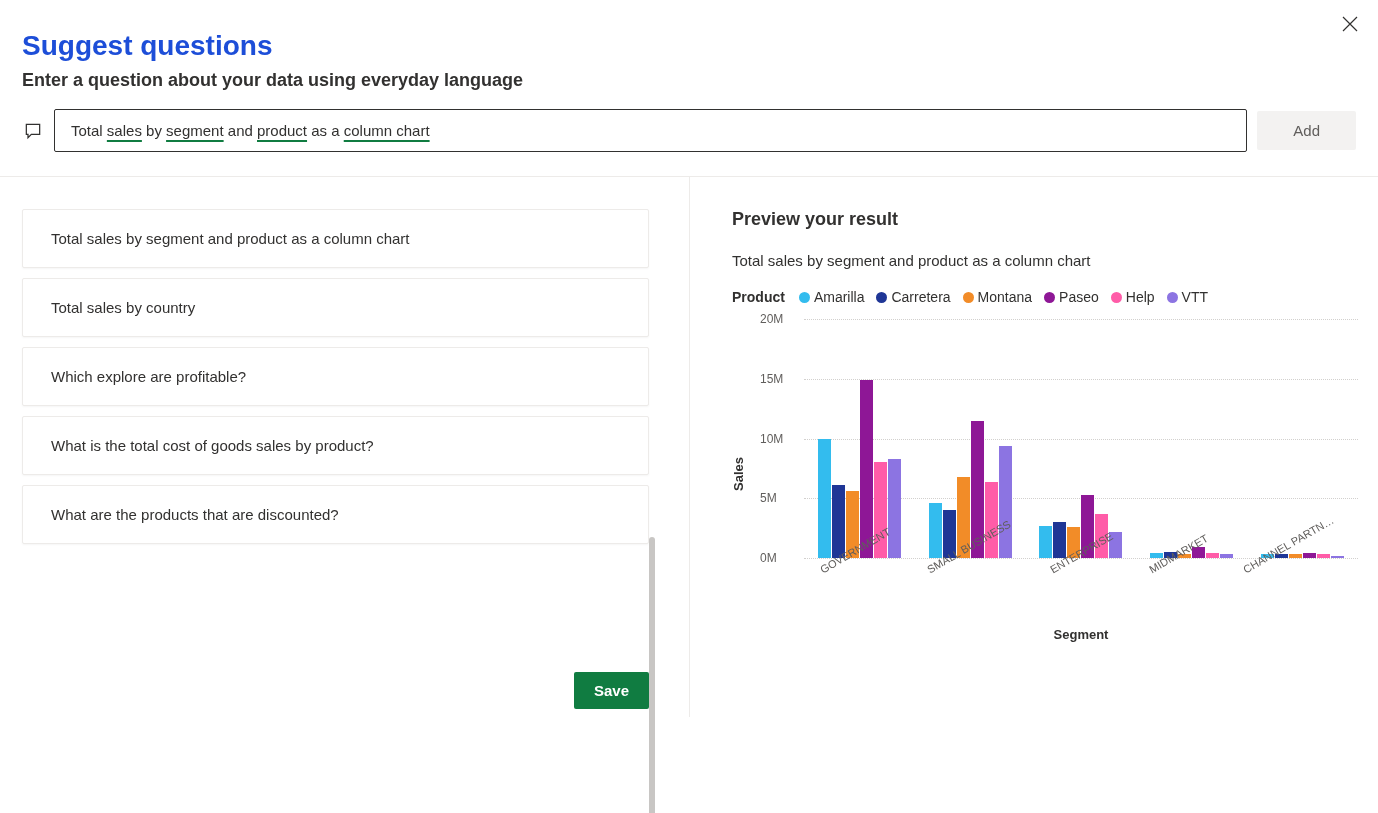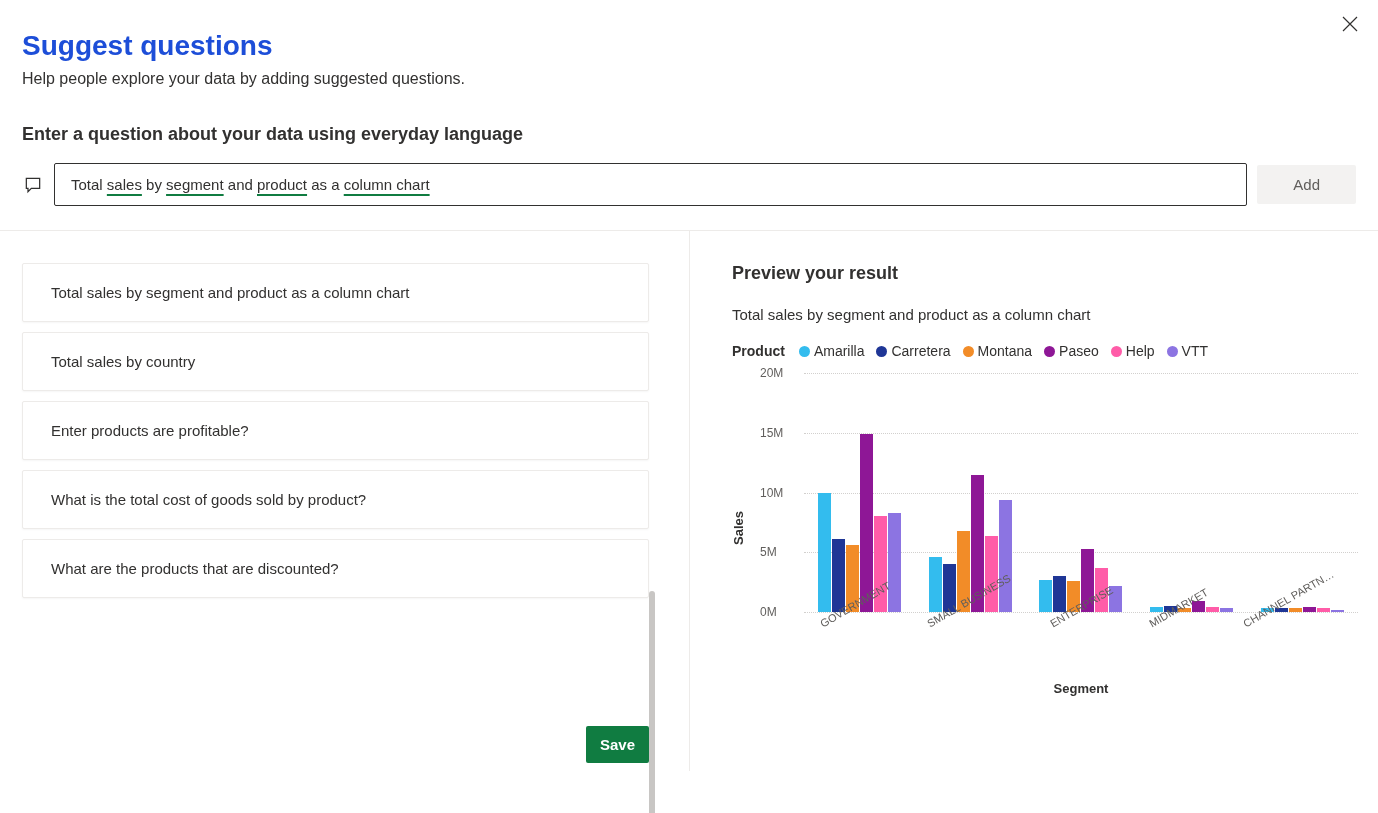--- a/index.html
+++ b/index.html
@@ -17,21 +17,21 @@
 .question-input .kw{text-decoration:underline;text-decoration-color:#107c41;text-decoration-thickness:1.5px;text-underline-offset:4px}
 .add-btn{background:#f3f2f1;color:#605e5c;border:none;padding:11px 36px;font-size:15px;border-radius:2px;cursor:pointer}
 .divider{border:none;border-top:1px solid #edebe9;margin:0 0 0 0}
 .panels{display:flex;height:540px}
 .left-panel{width:690px;padding:32px 40px 0 22px;border-right:1px solid #edebe9;position:relative}
 .panel-title{font-size:18px;font-weight:600;margin-bottom:22px}
 .questions-list{display:flex;flex-direction:column;gap:10px;position:relative}
 .question-card{background:#fff;border:1px solid #edebe9;border-radius:2px;padding:20px 28px;font-size:15px;color:#323130;cursor:grab;box-shadow:0 1px 2px rgba(0,0,0,0.04)}
 .scrollbar-track{position:absolute;top:360px;right:34px;width:6px;height:350px;background:transparent}
 .scrollbar-thumb{width:6px;height:350px;background:#c8c6c4;border-radius:3px}
-.save-btn{position:absolute;bottom:8px;right:40px;background:#107c41;color:#fff;border:none;padding:10px 14px;font-size:15px;font-weight:600;border-radius:2px;cursor:pointer}
+.save-btn{position:absolute;bottom:8px;right:40px;background:#107c41;color:#fff;border:none;padding:10px 20px;font-size:15px;font-weight:600;border-radius:2px;cursor:pointer}
 .right-panel{flex:1;padding:32px 20px 0 42px}
 .preview-subtitle{font-size:15px;color:#323130;margin-bottom:20px}
 .legend-row{display:flex;align-items:center;gap:14px;margin-bottom:14px;font-size:14px}
 .legend-label{font-weight:600}
 .legend-item{display:flex;align-items:center;gap:4px}
 .legend-dot{width:11px;height:11px;border-radius:50%}
 .chart-area{position:relative;height:310px;margin-left:20px}
 .y-axis-label{position:absolute;left:-14px;top:50%;transform:translate(-50%,-50%) rotate(-90deg);font-size:13px;font-weight:600}
 .plot{position:absolute;left:52px;top:0;right:0;height:240px;border-bottom:1px dotted #d2d0ce}
 .grid-line{position:absolute;left:0;right:0;height:0;border-top:1px dotted #d2d0ce}
@@ -47,21 +47,20 @@
 <body>
 
 <div class="close-btn">
   <svg viewBox="0 0 16 16">
       <path d="M1 1 L15 15 M15 1 L1 15" stroke="#323130" stroke-width="1.2" fill="none"></path>
     </svg>
 </div>
 
 <div class="header">
   <div class="title">Suggest questions</div>
-  <div class="subtitle">Help people explore your data by adding suggested questions.</div>
   <div class="prompt-label">Enter a question about your data using everyday language</div>
 
   <div class="input-row">
     <div class="chat-icon">
       <svg viewBox="0 0 24 24">
           <path d="M4 4h16v12H10l-4 4v-4H4z"></path>
         </svg>
     </div>
     <div class="question-input">
       <span>Total </span><span class="kw">sales</span><span> by </span><span class="kw">segment</span><span> and </span><span class="kw">product</span><span> as a </span><span class="kw">column chart</span>
@@ -70,22 +69,22 @@
   </div>
 </div>
 
 <hr class="divider">
 
 <div class="panels">
   <div class="left-panel">
     <div class="questions-list" id="qlist">
         <div class="question-card">Total sales by segment and product as a column chart</div>
         <div class="question-card">Total sales by country</div>
-        <div class="question-card">Enter products are profitable?</div>
-        <div class="question-card">What is the total cost of goods sold by product?</div>
+        <div class="question-card">Which explore are profitable?</div>
+        <div class="question-card">What is the total cost of goods sales by product?</div>
         <div class="question-card">What are the products that are discounted?</div>
       </div>
     <div class="scrollbar-track">
         <div class="scrollbar-thumb"></div>
       </div>
     <button class="save-btn">Save</button>
   </div>
 
   <div class="right-panel">
     <div class="panel-title">Preview your result</div>

